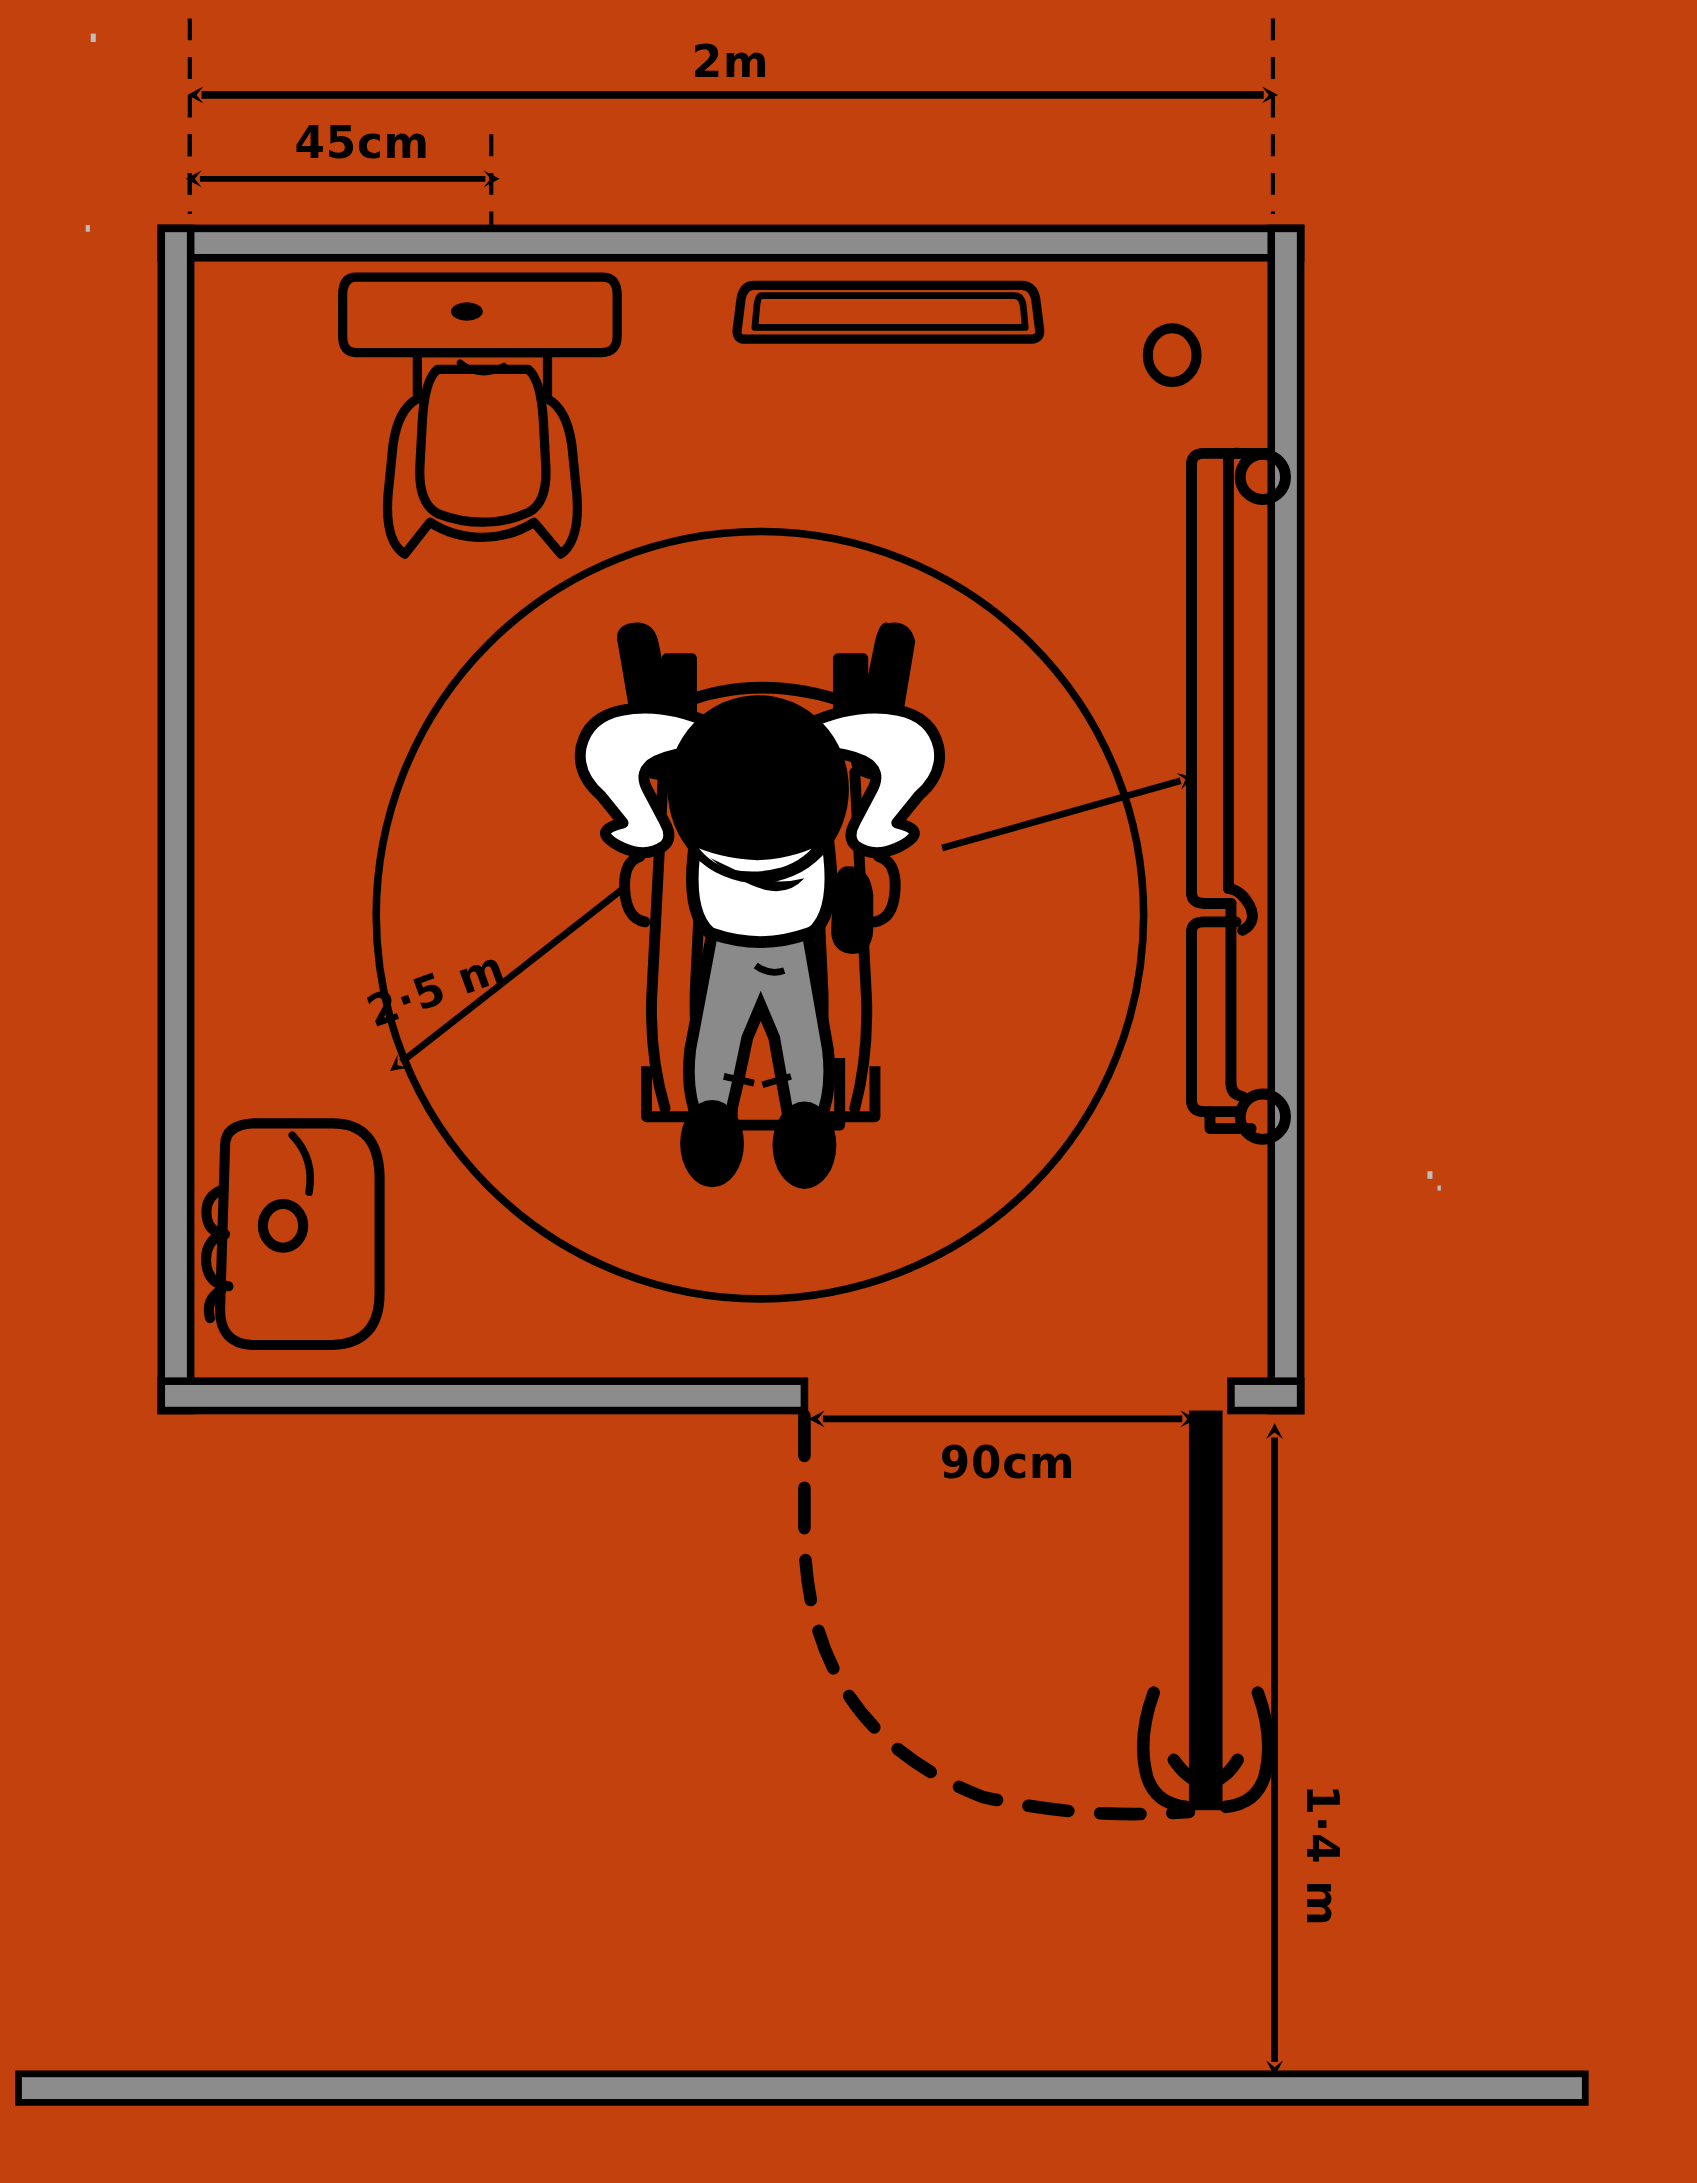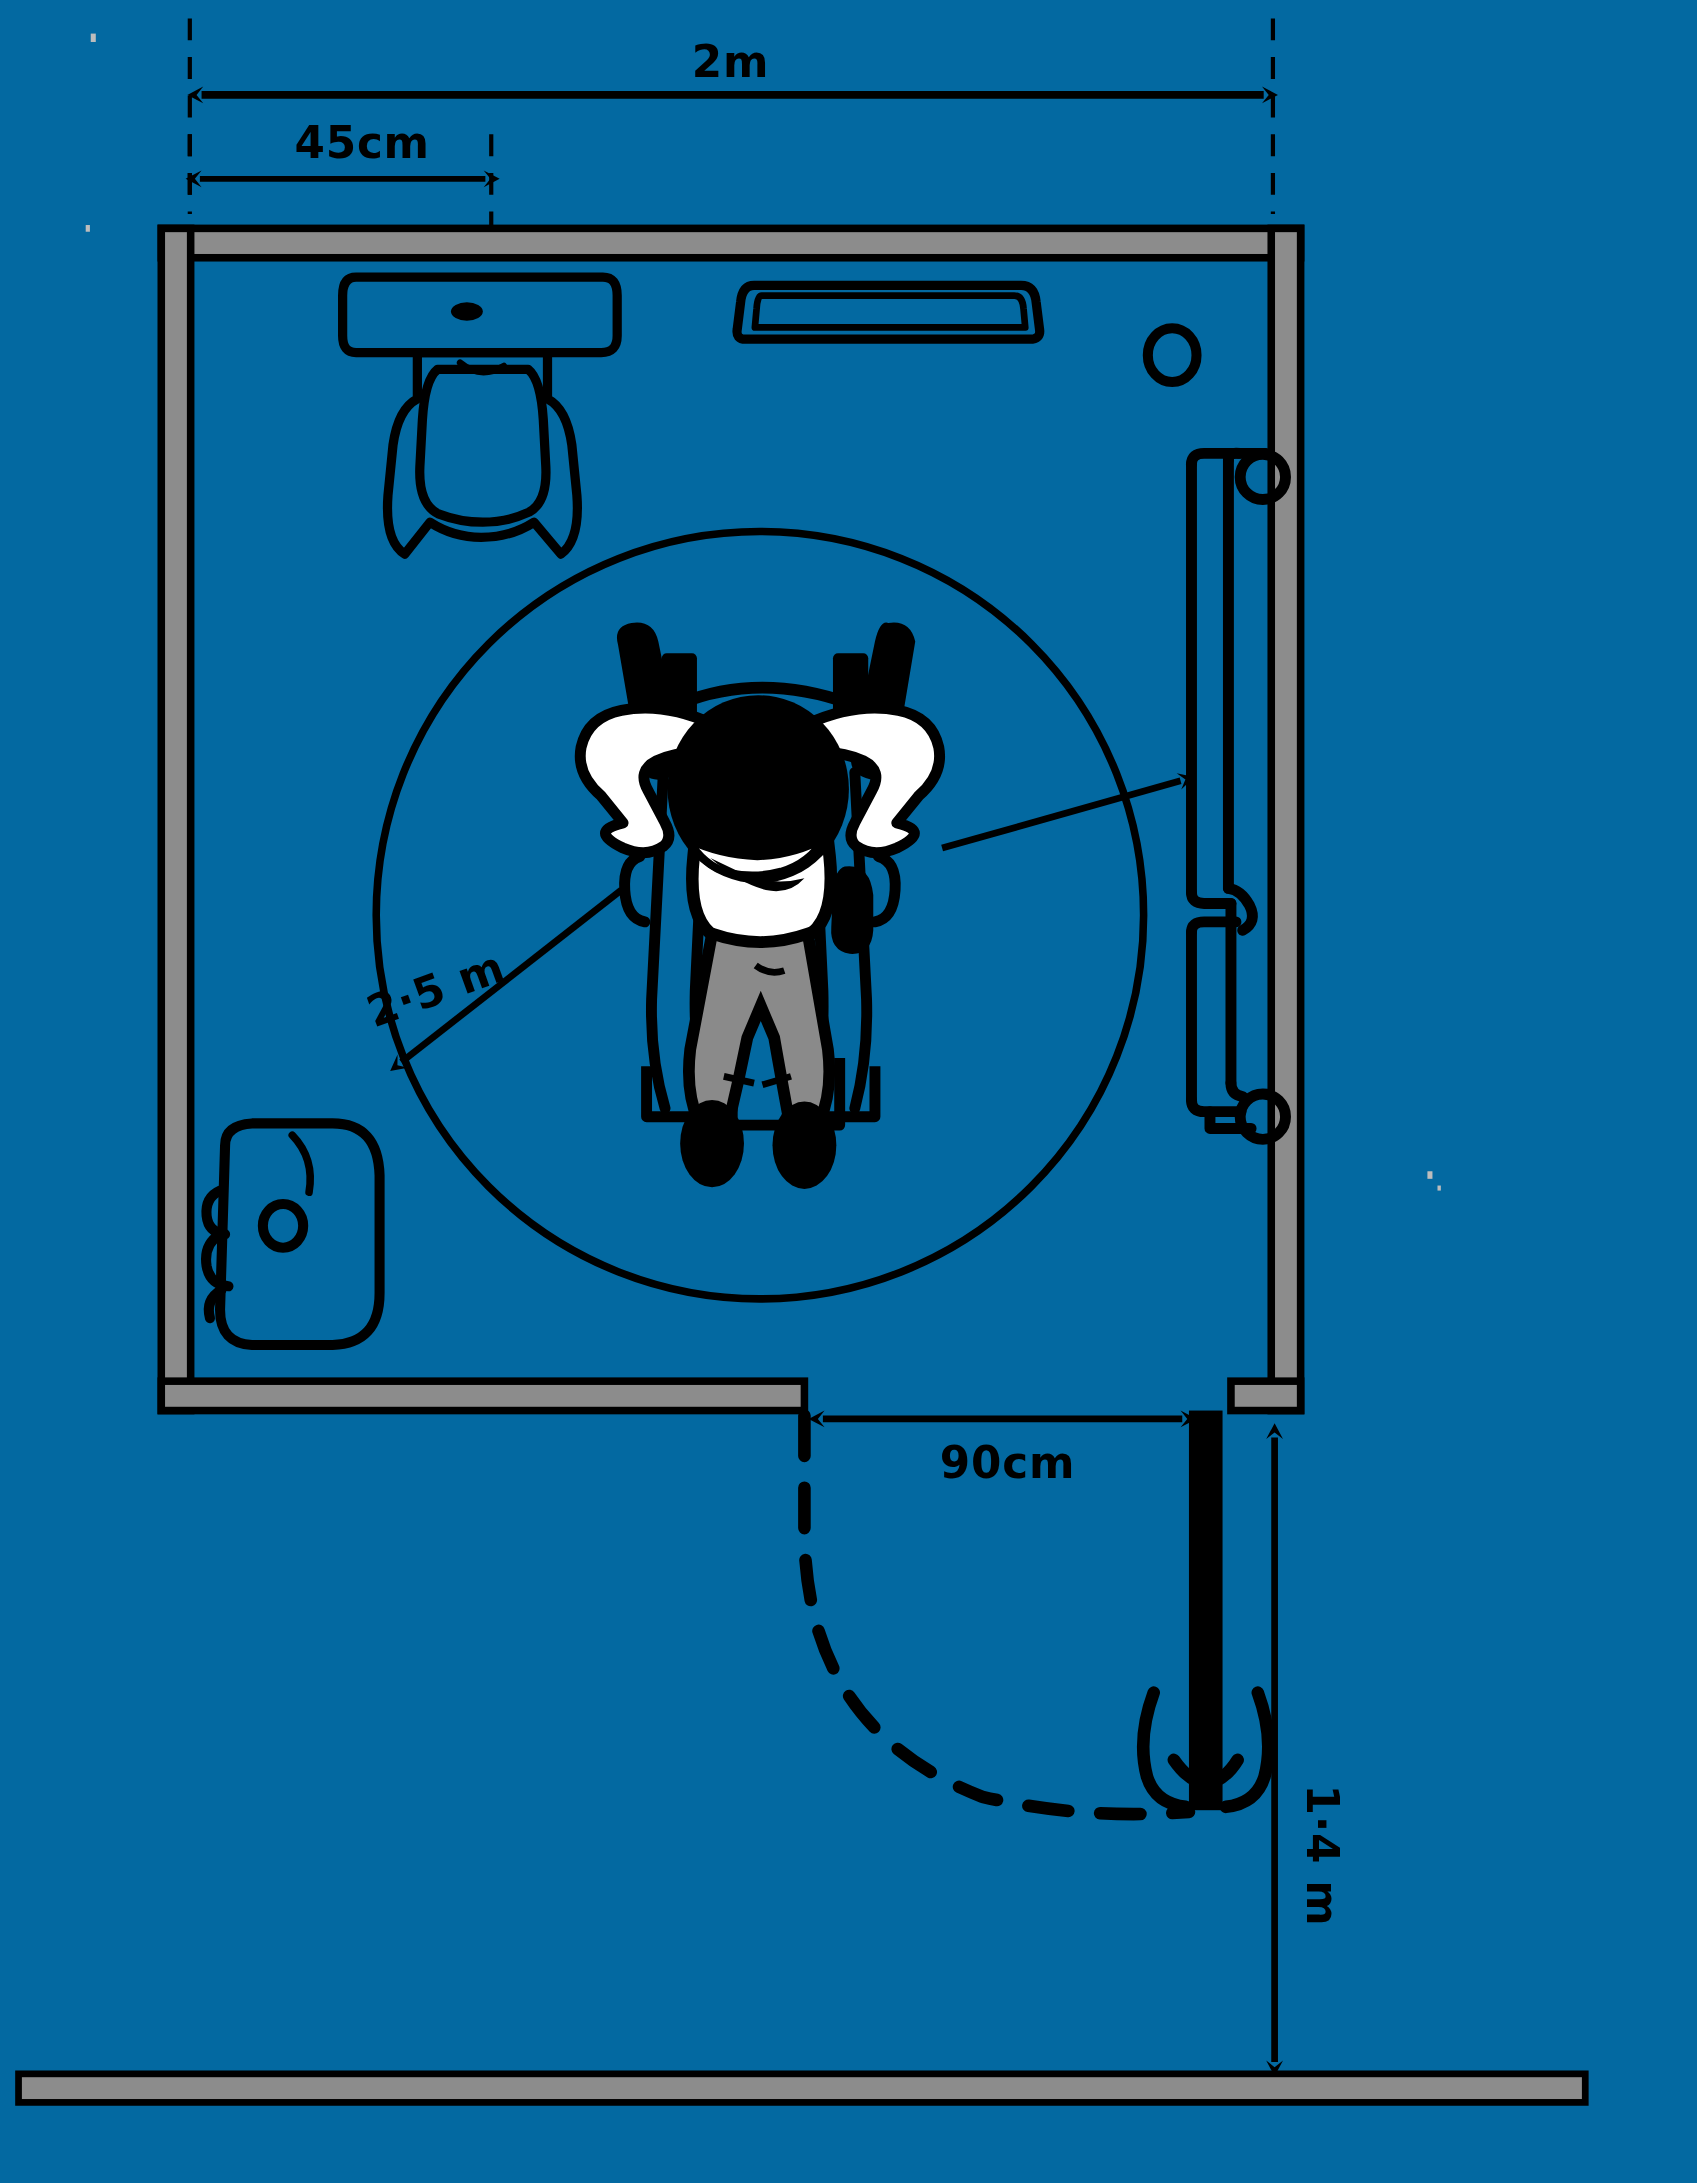--- a/index.html
+++ b/index.html
@@ -6,21 +6,21 @@
   html, body {
     margin: 0;
     padding: 0;
     background: #ffffff;
     font-family: "Liberation Sans", sans-serif;
   }
   #stage {
     position: relative;
     width: 1697px;
     height: 2183px;
-    background: #0369a1;
+    background: #c2410c;
     overflow: hidden;
   }
   svg.plan {
     position: absolute;
     left: 0;
     top: 0;
     width: 1697px;
     height: 2183px;
     display: block;
   }

